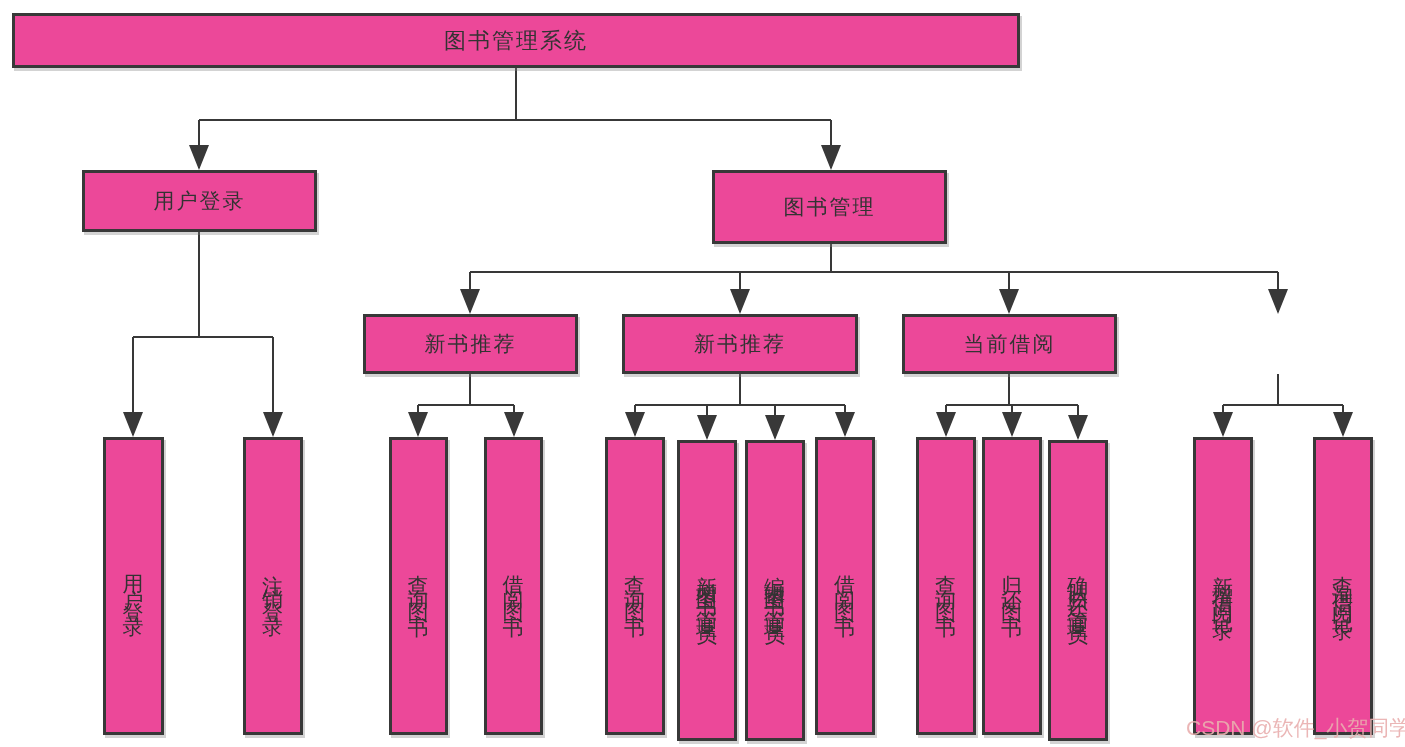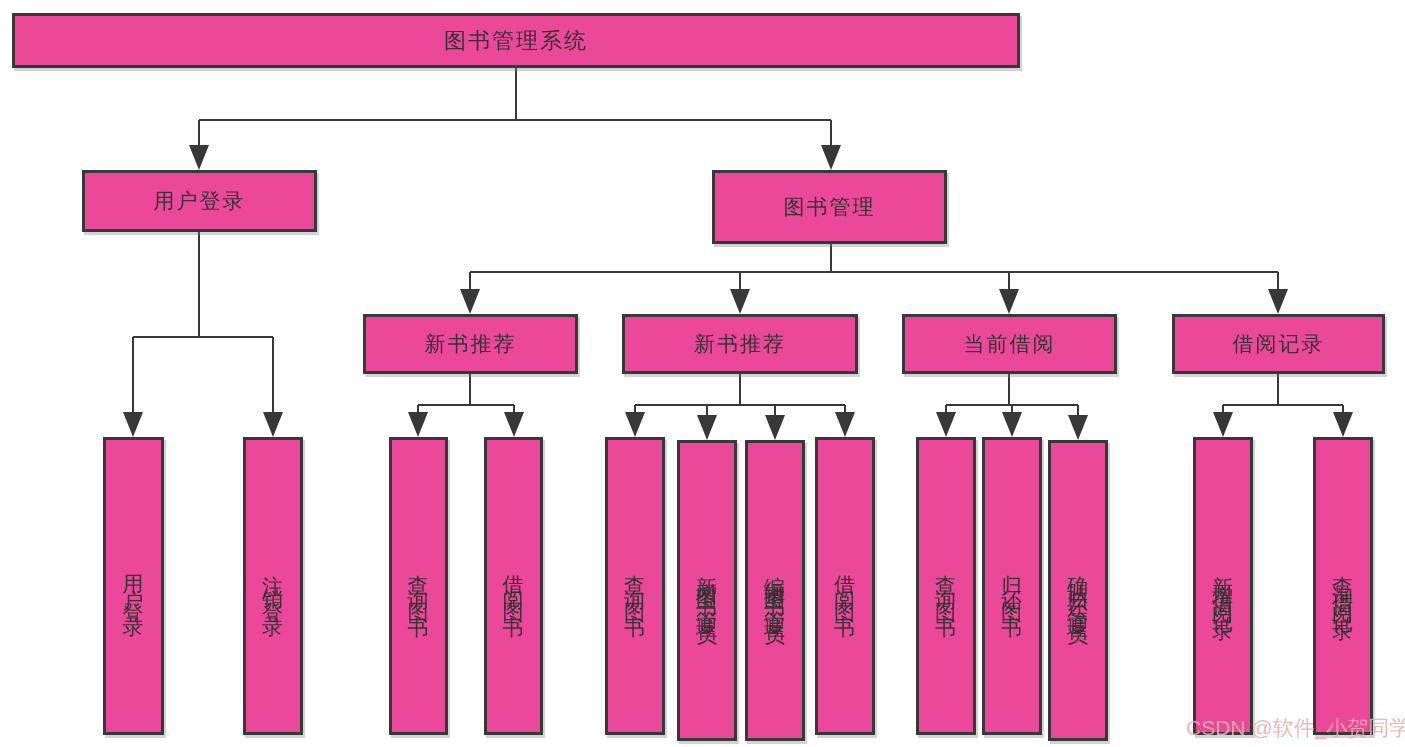--- a/index.html
+++ b/index.html
@@ -75,21 +75,20 @@
     </svg>
 
   <div class="box h root-box" style="left:12px; top:13px; width:1008px; height:55px;">图书管理系统</div>
 
   <div class="box h" style="left:82px; top:170px; width:235px; height:62px;">用户登录</div>
   <div class="box h" style="left:712px; top:170px; width:235px; height:74px;">图书管理</div>
 
   <div class="box h" style="left:363px; top:314px; width:215px; height:60px;">新书推荐</div>
   <div class="box h" style="left:622px; top:314px; width:236px; height:60px;">新书推荐</div>
   <div class="box h" style="left:902px; top:314px; width:215px; height:60px;">当前借阅</div>
-  <div class="box h" style="left:1172px; top:314px; width:213px; height:60px;">借阅记录</div>
 
   <div class="box v sp-wide" style="left:103px; top:437px; width:61px; height:298px;">用户登录</div>
   <div class="box v sp-wide" style="left:243px; top:437px; width:60px; height:298px;">注销登录</div>
 
   <div class="box v sp-wide" style="left:389px; top:437px; width:59px; height:298px;">查询图书</div>
   <div class="box v sp-wide" style="left:484px; top:437px; width:59px; height:298px;">借阅图书</div>
 
   <div class="box v sp-wide" style="left:605px; top:437px; width:60px; height:298px;">查询图书</div>
   <div class="box v sp-narrow" style="left:677px; top:440px; width:60px; height:301px;">新增图书（管理员）</div>
   <div class="box v sp-narrow" style="left:745px; top:440px; width:60px; height:301px;">编辑图书（管理员）</div>

